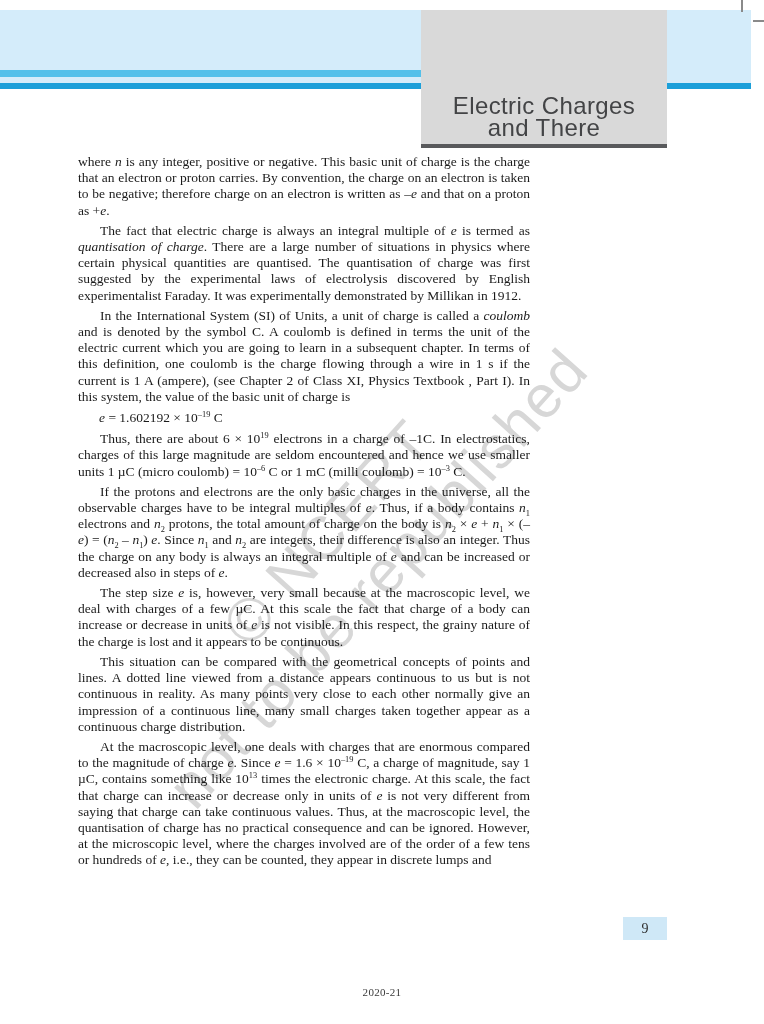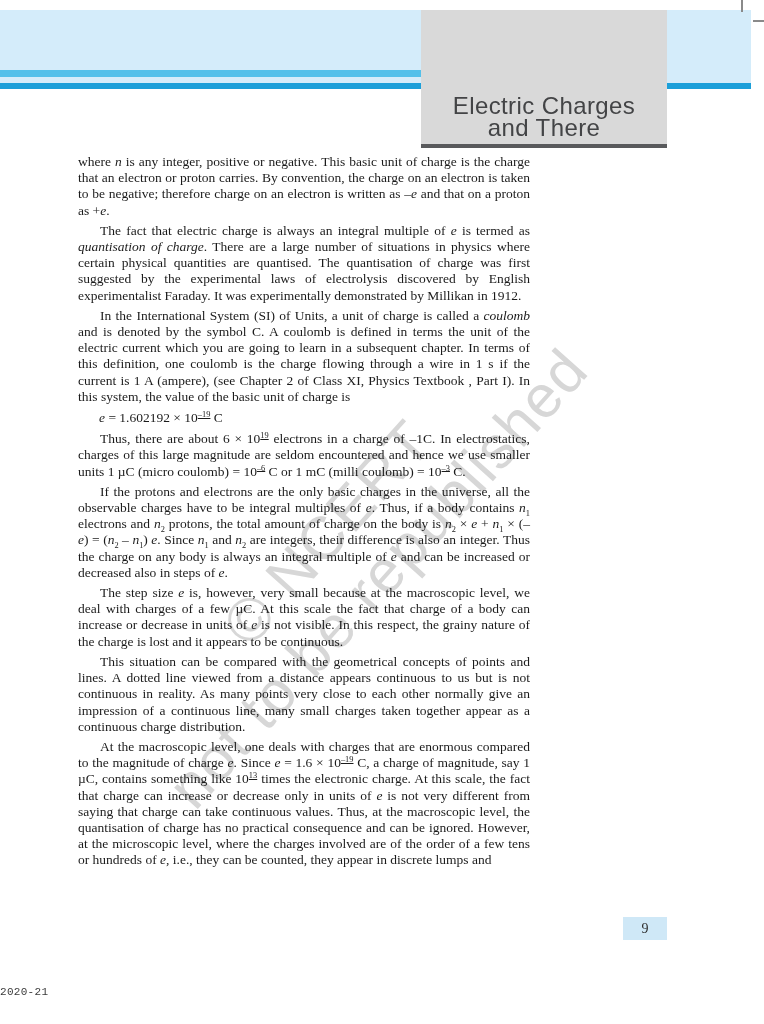--- a/index.html
+++ b/index.html
@@ -96,21 +96,20 @@
   .bodytext p.indent { text-indent: 22px; }
   .bodytext p.equation {
     text-align: left;
     text-indent: 25px;
     margin: 5px 0;
   }
   .bodytext sup {
     font-size: 0.62em;
     line-height: 0;
     vertical-align: super;
-    text-decoration: underline;
   }
   .bodytext sub {
     font-size: 0.62em;
     line-height: 0;
     vertical-align: sub;
   }
   
   .pagenum {
     position: absolute;
     left: 623px; top: 917px;
@@ -121,22 +120,22 @@
     justify-content: center;
     font-size: 14px;
     color: #2e2e2e;
     z-index: 1;
   }
   
   .footer {
     position: absolute;
     left: 0; top: 986px;
     width: 764px;
-    text-align: left;
-    font-family: Liberation Mono, monospace;
+    text-align: center;
+    font-family: Liberation Serif, serif;
     font-size: 11px;
     letter-spacing: 0.3px;
     color: #3a3a3a;
     z-index: 1;
   }
 </style>
 </head>
 <body>
 
 <div class="page">

